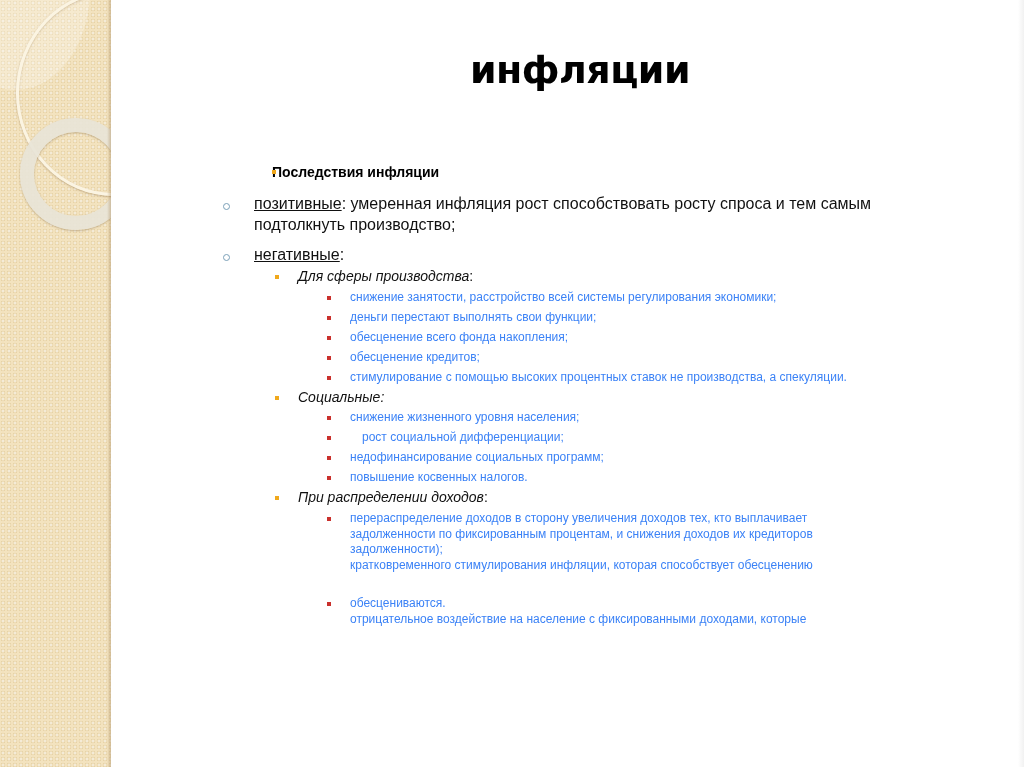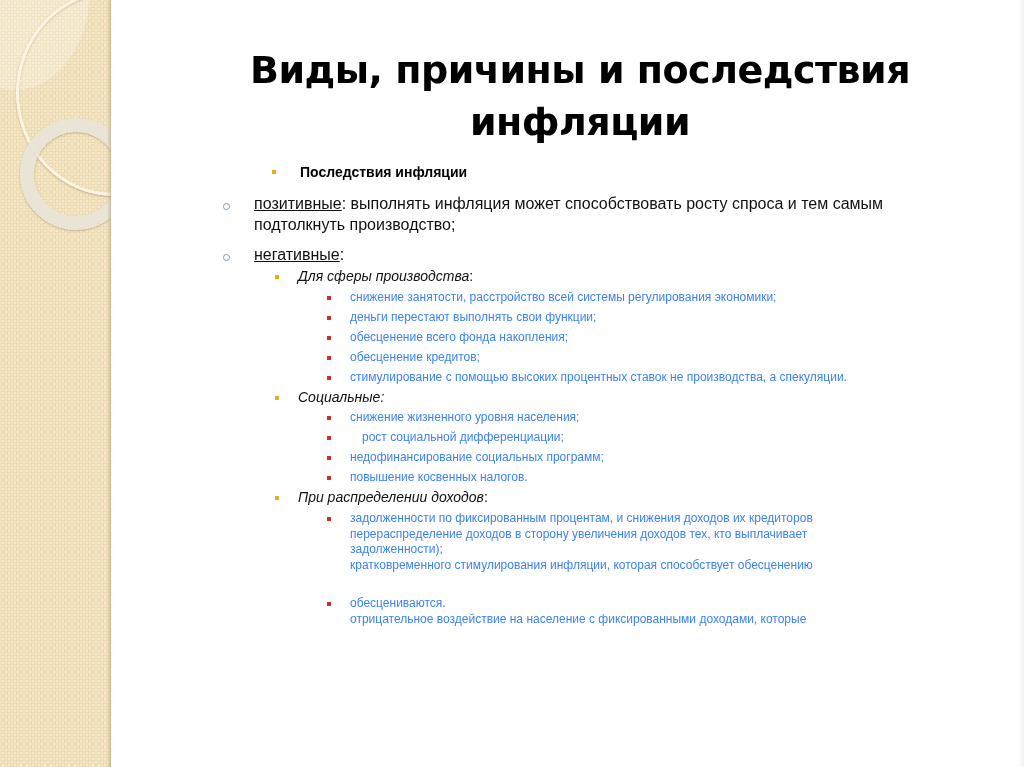--- a/index.html
+++ b/index.html
@@ -47,21 +47,21 @@
     position:absolute; left:200px; width:760px; top:44px;
     text-align:center; font-weight:bold; font-size:38px; line-height:52px;
     font-family:"DejaVu Sans", sans-serif; letter-spacing:-0.5px;
   }
 
   .l1 { position:absolute; left:272px; top:164px; font-size:14px; font-weight:bold; }
   .sq { display:inline-block; width:4px; height:4px; vertical-align:middle; }
   .bullet-gold { background:#f0a81c; }
   .bullet-red  { background:#c9302c; }
   .l1 .sq { position:absolute; left:0; top:6px; }
-  .l1 .txt { margin-left:28px; }
+  .l1 .txt { }
 
   .ring-bullet {
     position:absolute; left:223px; width:5px; height:5px;
     border:1px solid #7aa0b8; border-radius:50%;
   }
   .para {
     position:absolute; left:254px; font-size:16px; line-height:21px; color:#111;
   }
   .para u { text-decoration:underline;margin-top:12px; }
 
@@ -81,32 +81,31 @@
 <div class="slide">
 
   <div class="side-panel">
     <div class="disc-top"></div>
     <div class="ring-big"></div>
     <div class="ring-small"></div>
   </div>
   <div class="right-edge"></div>
 
   <div class="title">
-    <div>Виды, причины и последствия</div>
     <div>инфляции</div>
   </div>
 
   <div class="l1">
     <span class="sq bullet-gold"></span>
     <span class="txt">Последствия инфляции</span>
   </div>
 
   <span class="ring-bullet" style="top:203px;"></span>
   <div class="para" style="top:193px;">
-    <div><u>позитивные</u><span>: выполнять инфляция может способствовать росту спроса и тем самым</span></div>
+    <div><u>позитивные</u><span>: умеренная инфляция рост способствовать росту спроса и тем самым</span></div>
     <div>подтолкнуть производство;</div>
   </div>
 
   <span class="ring-bullet" style="top:254px;"></span>
   <div class="para" style="top:244px;">
     <u>негативные</u><span>:</span>
   </div>
 
   <span class="sq bullet-gold sub-bullet" style="top:275px;"></span>
   <div class="sub" style="top:268px;"><span>Для сферы производства</span><span style="font-style:normal">:</span></div>
@@ -132,22 +131,22 @@
   <span class="sq bullet-red item-bullet" style="top:456px;"></span>
   <div class="item" style="top:450px;">недофинансирование социальных программ;</div>
   <span class="sq bullet-red item-bullet" style="top:476px;"></span>
   <div class="item" style="top:470px;">повышение косвенных налогов.</div>
 
   <span class="sq bullet-gold sub-bullet" style="top:496px;"></span>
   <div class="sub" style="top:489px;"><span>При распределении доходов</span><span style="font-style:normal">:</span></div>
 
   <span class="sq bullet-red item-bullet" style="top:517px;"></span>
   <div class="item" style="top:511px;">
+    <div>перераспределение доходов в сторону увеличения доходов тех, кто выплачивает</div>
     <div>задолженности по фиксированным процентам, и снижения доходов их кредиторов</div>
-    <div>перераспределение доходов в сторону увеличения доходов тех, кто выплачивает</div>
     <div>задолженности);</div>
     <div>кратковременного стимулирования инфляции, которая способствует обесценению</div>
   </div>
 
   <span class="sq bullet-red item-bullet" style="top:602px;"></span>
   <div class="item" style="top:596px;">
     <div>обесцениваются.</div>
     <div>отрицательное воздействие на население с фиксированными доходами, которые</div>
   </div>
 

